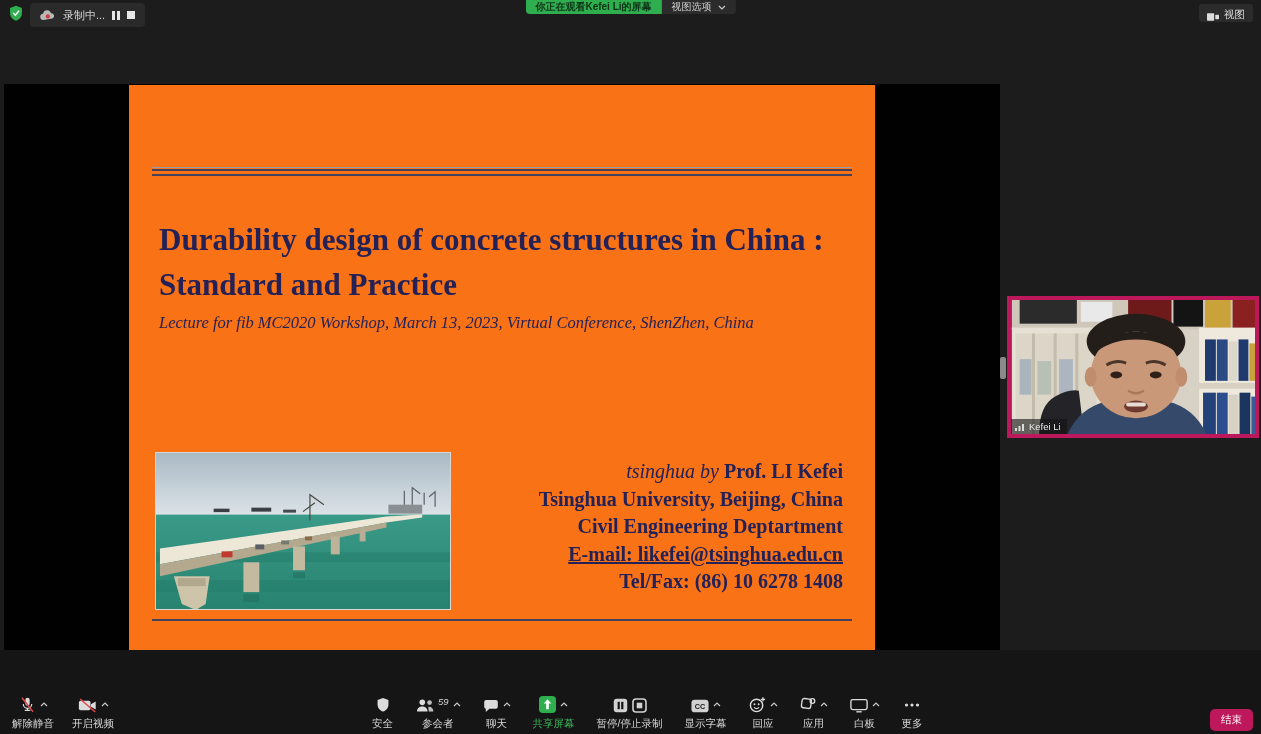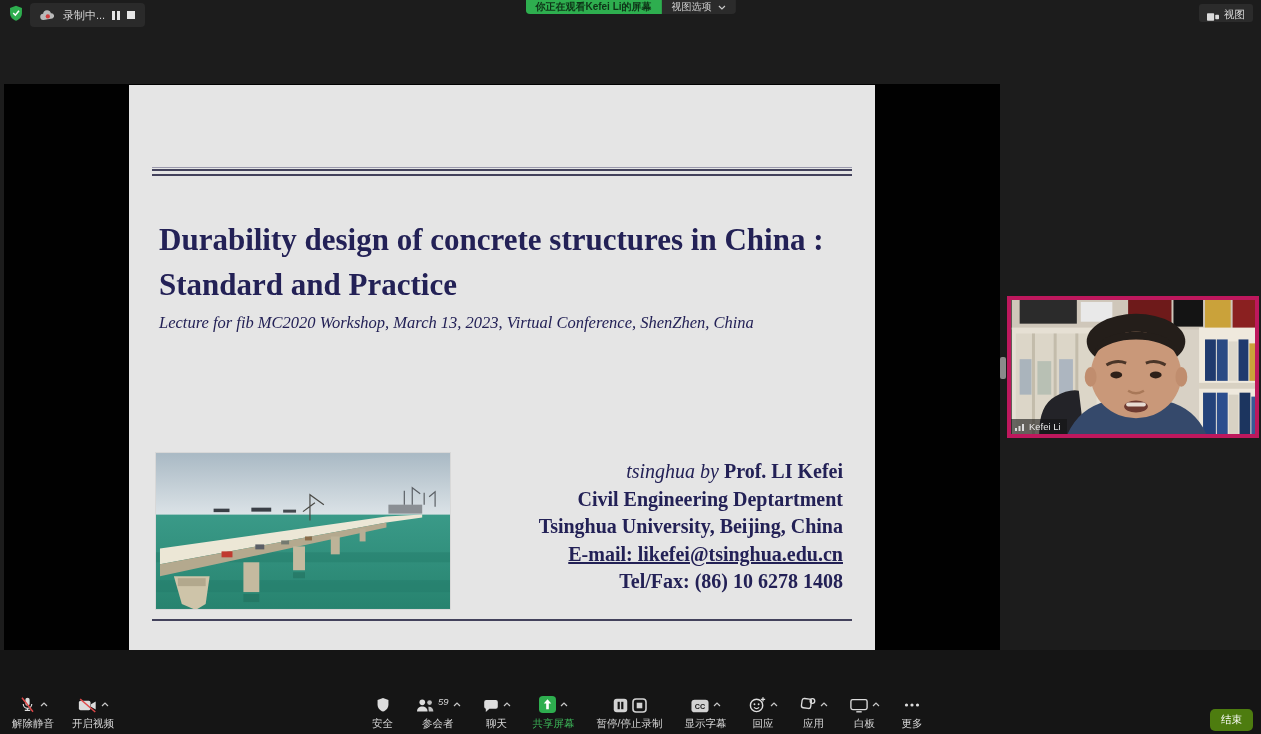--- a/index.html
+++ b/index.html
@@ -21,21 +21,21 @@
   .watch-badge { background:#2eae4f; color:#0e3317; font-size:10px; font-weight:bold;
                  display:flex; align-items:center; padding:0 10px; }
   .view-opts { background:#2b2b2b; color:#cfcfcf; font-size:10px; display:flex;
                align-items:center; gap:6px; padding:0 10px; cursor:pointer; }
   .view-btn { position:absolute; right:8px; top:4px; height:18px; background:#2b2b2b;
               border-radius:3px; color:#dcdcdc; font-size:10.5px; display:flex;
               align-items:flex-end; gap:5px; padding:0 8px; cursor:pointer; }
 
   
   .stage { position:absolute; left:4px; top:84px; width:996px; height:566px; background:#010101; }
-  .slide { position:absolute; left:125px; top:1px; width:746px; height:565px; background:#e5e5e5; }
+  .slide { position:absolute; left:125px; top:1px; width:746px; height:565px; background:#f97316; }
   .rule-top { position:absolute; left:23px; top:84px; width:700px; height:7px;
               border-top:2px solid #43425c; border-bottom:2px solid #43425c; }
   .rule-top::before { content:""; position:absolute; left:0; top:-4px; width:100%; height:1px; background:#9a99ad; }
   .rule-bottom { position:absolute; left:23px; top:534px; width:700px; height:2px; background:#43425c; }
   .slide-title { position:absolute; left:30px; top:132px; width:690px;
                  font-family:"Liberation Serif","DejaVu Serif",serif; font-weight:bold;
                  font-size:31px; line-height:45px; color:#232156; }
   .slide-sub { position:absolute; left:30px; top:228px; width:700px;
                font-family:"Liberation Serif","DejaVu Serif",serif; font-style:italic;
                font-size:16.5px; color:#232156; }
@@ -61,21 +61,21 @@
 
   
   .toolbar { position:absolute; left:0; top:650px; width:100%; height:84px; background:#151515; }
   .tb-left { position:absolute; left:12px; top:46px; display:flex; gap:18px; }
   .tb-center { position:absolute; left:372px; top:46px; display:flex; gap:22px; }
   .tb-item { display:flex; flex-direction:column; align-items:center; gap:5px; cursor:pointer; }
   .icon-row { height:17px; display:flex; align-items:flex-end; gap:4px; }
   .tb-label { font-size:10.5px; color:#d6d6d6; line-height:1; white-space:nowrap; }
   .tb-label.green { color:#3cb558; }
   .pcount { font-size:9.5px; color:#d6d6d6; align-self:flex-start; margin-left:-1px;font-style:italic; }
-  .end-btn { position:absolute; right:8px; top:59px; background:#4d7c0f; color:#ffffff;
+  .end-btn { position:absolute; right:8px; top:59px; background:#be185d; color:#ffffff;
              font-size:10.5px; border:none; border-radius:5px; padding:4px 11px; cursor:pointer; }
   .chev { align-self:center; }
 </style>
 </head>
 <body>
 
 <div class="app">
 
   <div class="topbar">
     <div class="shield-btn">
@@ -154,22 +154,22 @@
           <rect x="138" y="94" width="12" height="24" fill="#c4ba9f"></rect>
           <rect x="176" y="84" width="9" height="18" fill="#bdb398"></rect>
           <rect x="205" y="76" width="6" height="13" fill="#b8ae95"></rect>
           <rect x="88" y="142" width="16" height="8" fill="#1f6b59" opacity="0.5"></rect>
           <rect x="138" y="120" width="12" height="6" fill="#1f6b59" opacity="0.5"></rect>
         </svg>
       </div>
 
       <div class="presenter">
         <div><span class="pby">tsinghua by </span><span>Prof. LI Kefei</span></div>
+        <div>Tsinghua University, Beijing, China</div>
         <div>Civil Engineering Deptartment</div>
-        <div>Tsinghua University, Beijing, China</div>
         <div class="email">E-mail: likefei@tsinghua.edu.cn</div>
         <div>Tel/Fax: (86) 10 6278 1408</div>
       </div>
 
       <div class="rule-bottom"></div>
     </div>
 
     <div class="annot-btn">
       <svg width="12" height="12" viewBox="0 0 14 14">
         <path d="M3 11 L9.5 4.5 L11.5 6.5 L5 13 L2.5 13.5 Z M10.3 3.7 L11.5 2.5 a1.3 1.3 0 0 1 2 2 L12.3 5.7 Z" fill="#2fae55"></path>

